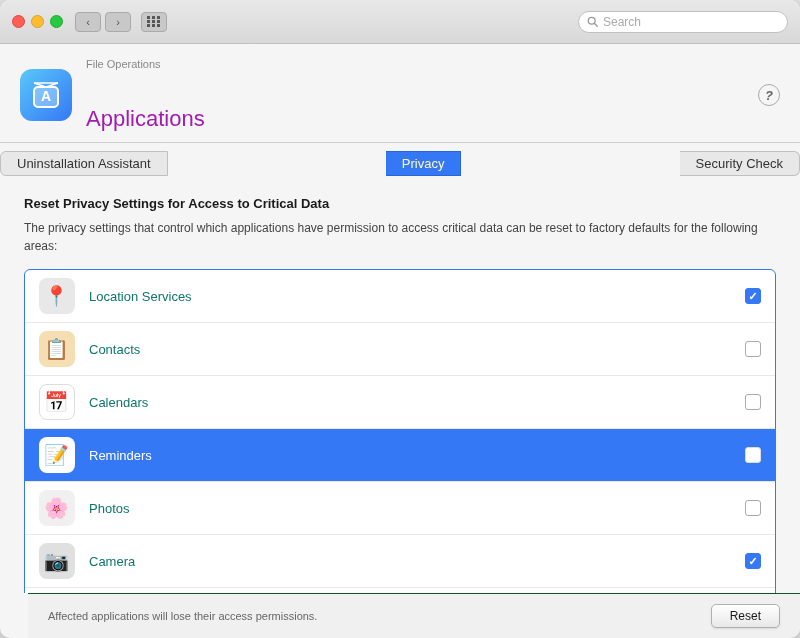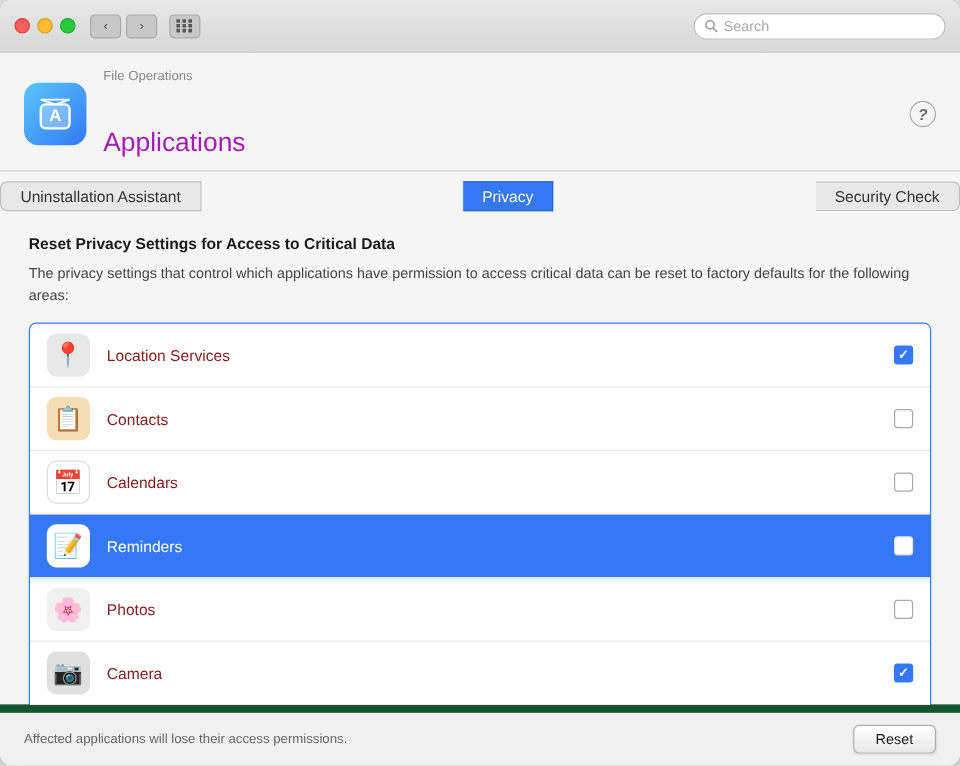--- a/index.html
+++ b/index.html
@@ -264,21 +264,21 @@
       display: flex;
       align-items: center;
       justify-content: center;
       font-size: 20px;
       flex-shrink: 0;
     }
 
     .item-label {
       flex: 1;
       font-size: 13px;
-      color: #7f1d1d;
+      color: #0f766e;
     }
 
     .list-item.selected .item-label {
       color: white;
     }
 
     .checkbox {
       width: 16px;
       height: 16px;
       border: 1.5px solid #aaa;
@@ -303,26 +303,27 @@
     .checkmark {
       color: white;
       font-size: 11px;
       font-weight: bold;
       line-height: 1;
     }
 
     
     .footer {
       background: #f0f0f0;
-      border-top: 7px solid #14532d;
+      border-top: 1px solid #14532d;
       padding: 10px 20px;
       display: flex;
       align-items: center;
       justify-content: space-between;
       flex-shrink: 0;
+      margin-left: 28px;
     }
 
     .footer-text {
       font-size: 11px;
       color: #666;
     }
 
     .reset-btn {
       padding: 4px 18px;
       background: linear-gradient(to bottom, #ffffff, #e8e8e8);

